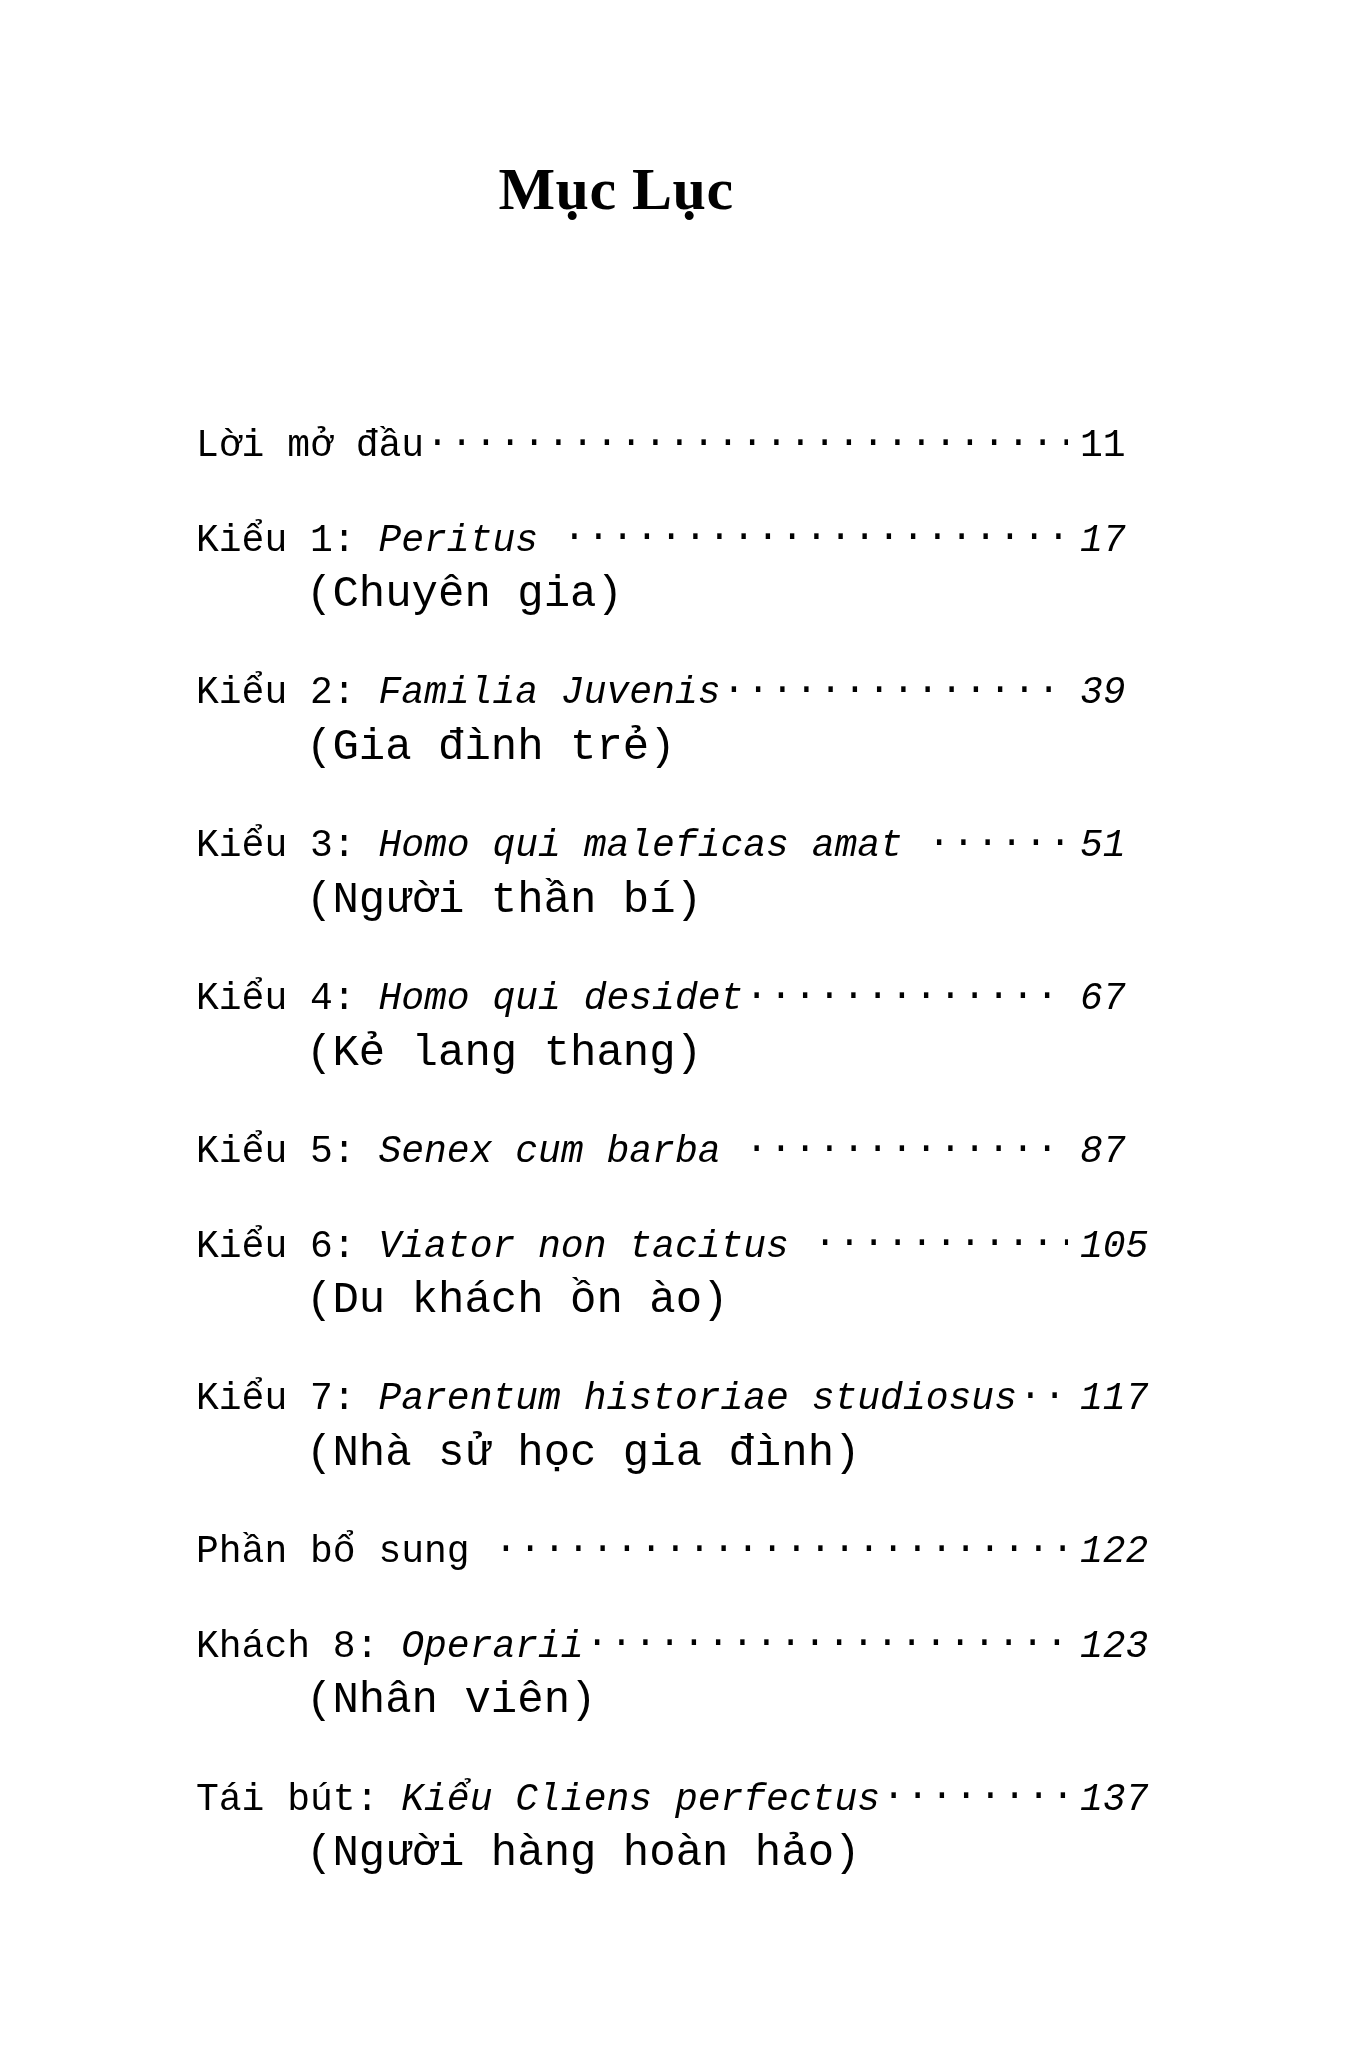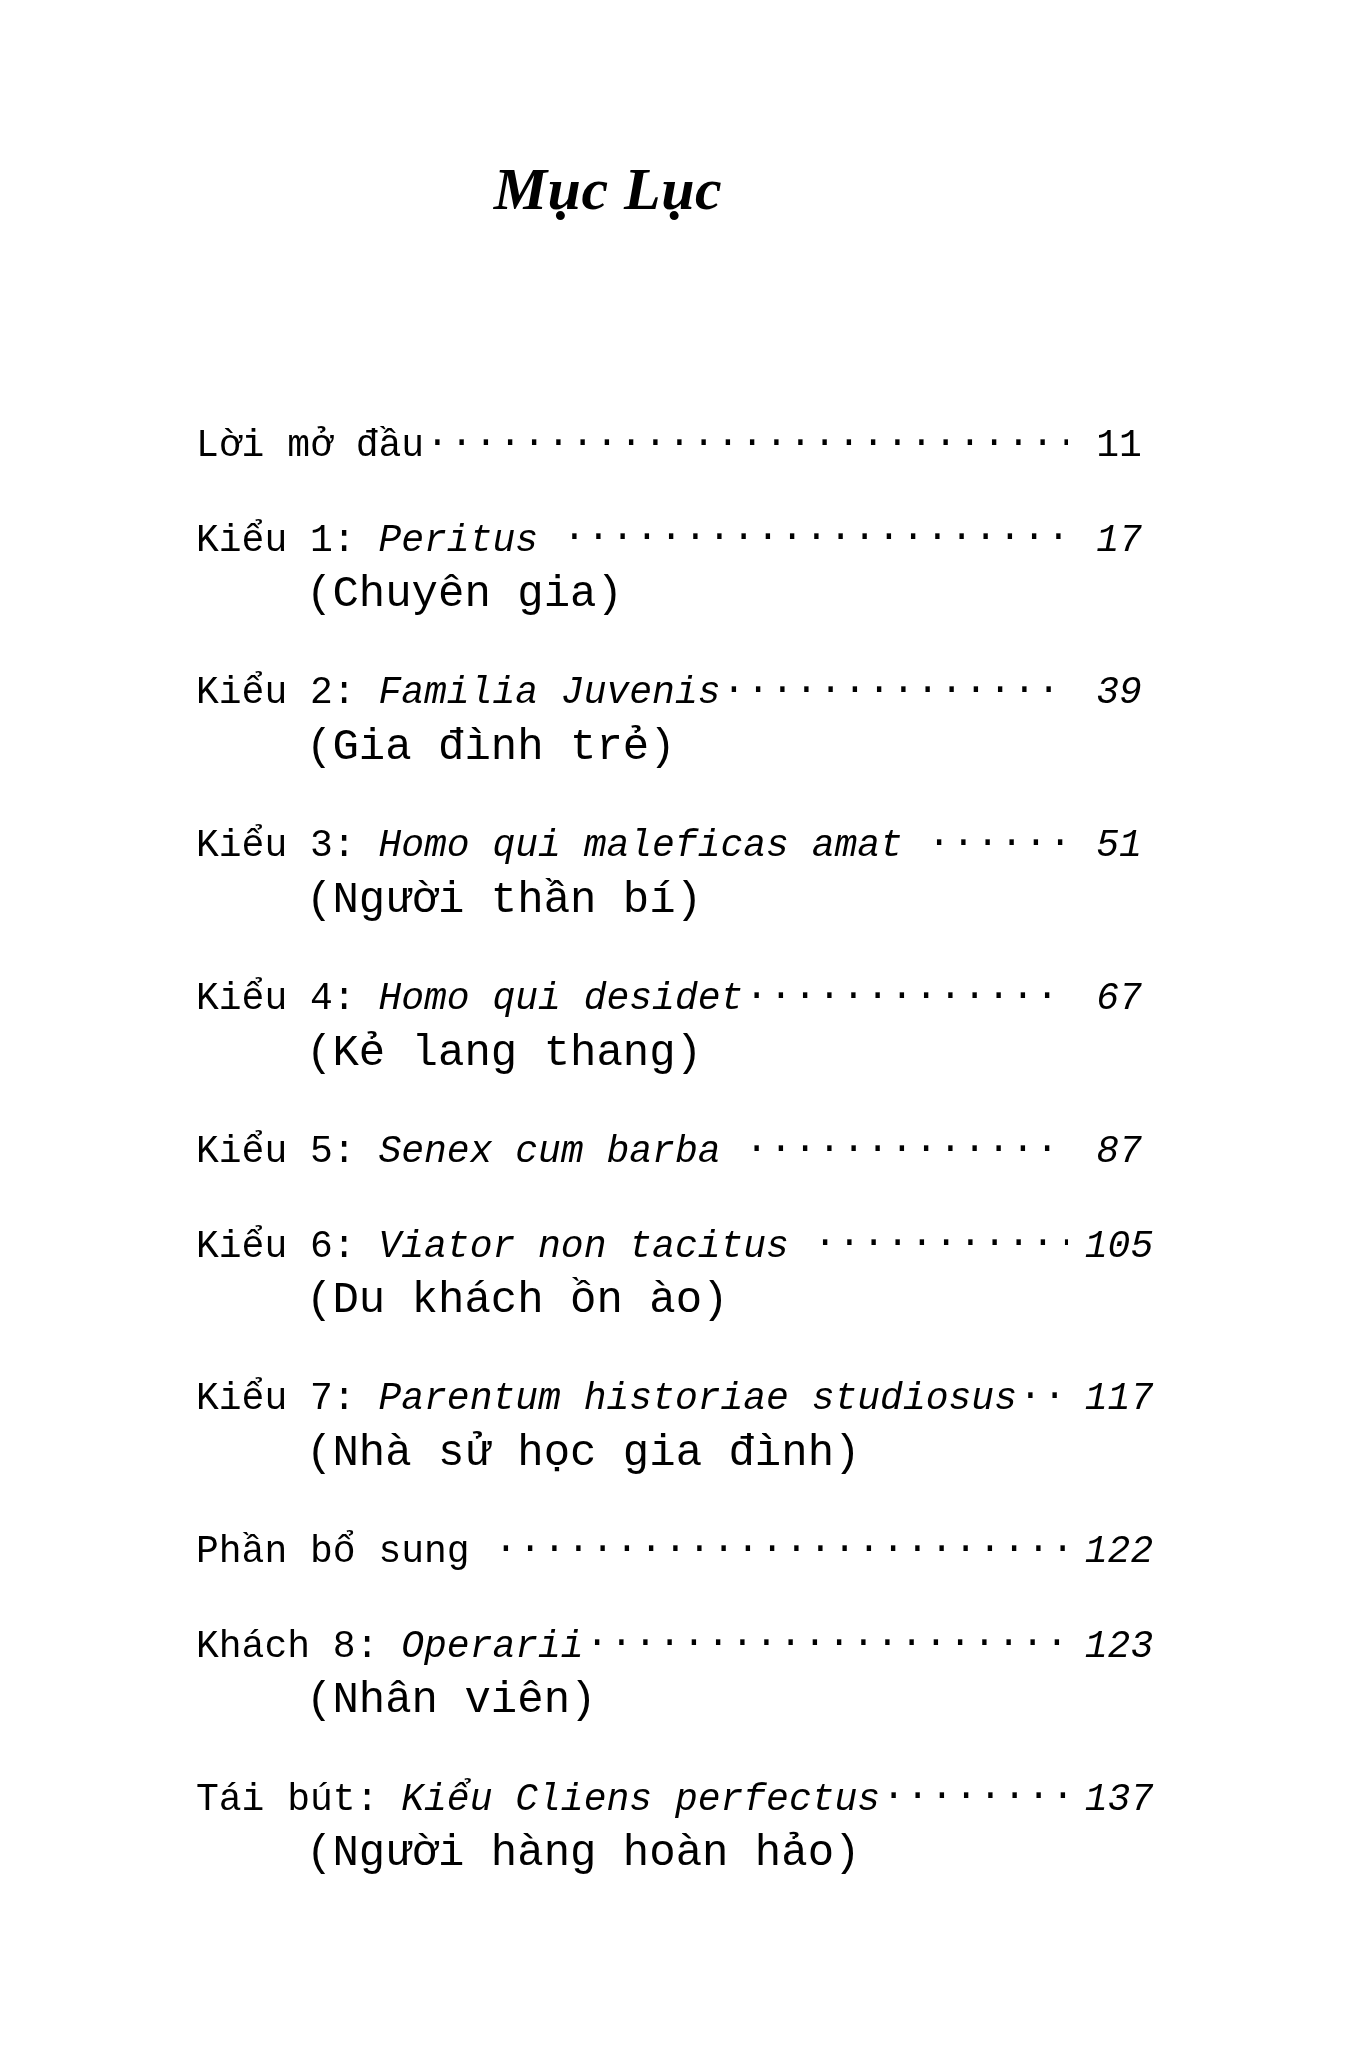--- a/index.html
+++ b/index.html
@@ -20,28 +20,27 @@
     width: 1348px;
     height: 2048px;
     background: #ffffff;
     box-sizing: border-box;
   }
 
   
   .toc-title {
     position: absolute;
     top: 155px;
-    left: 0;
+    left: 8px;
     width: 1216px;
     text-align: center;
     font-size: 60px;
     font-weight: bold;
     letter-spacing: 0.5px;
     line-height: 1.15;
-    font-style: italic;
   }
 
   
   .toc-list {
     position: absolute;
     top: 398px;
     left: 196px;
     width: 962px;
   }
 
@@ -90,21 +89,21 @@
     white-space: nowrap;
     letter-spacing: 1.4px;
     font-size: 38px;
     line-height: 1;
   }
 
   .entry-page {
     flex: 0 0 auto;
     padding-left: 10px;
     min-width: 78px;
-    text-align: center;
+    text-align: left;
     font-style: italic;
     margin-top: 24px;
   }
   .entry-page.roman {
     font-style: normal;
   }
 
   
   .entry-sub {
     margin-left: 110px;

